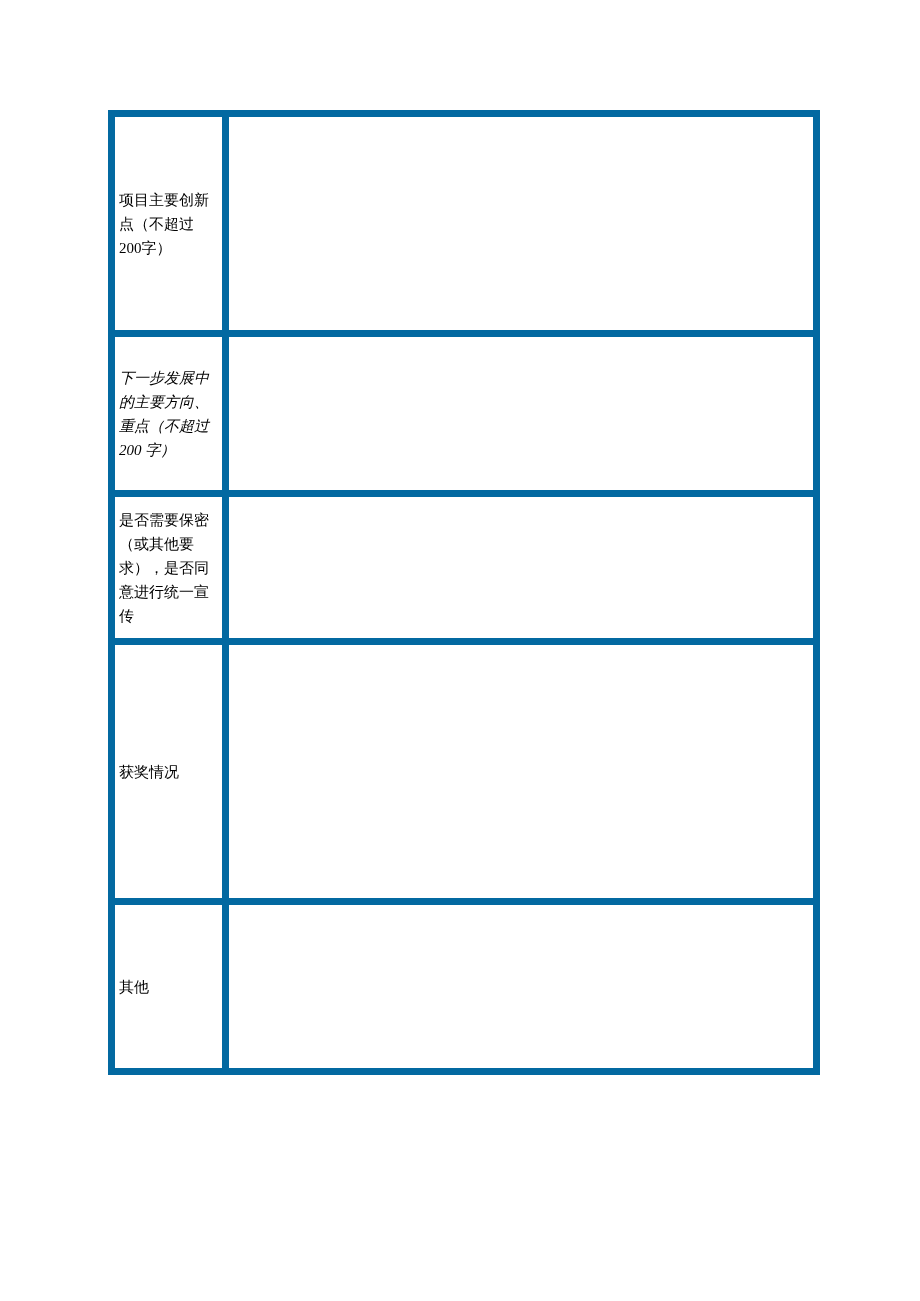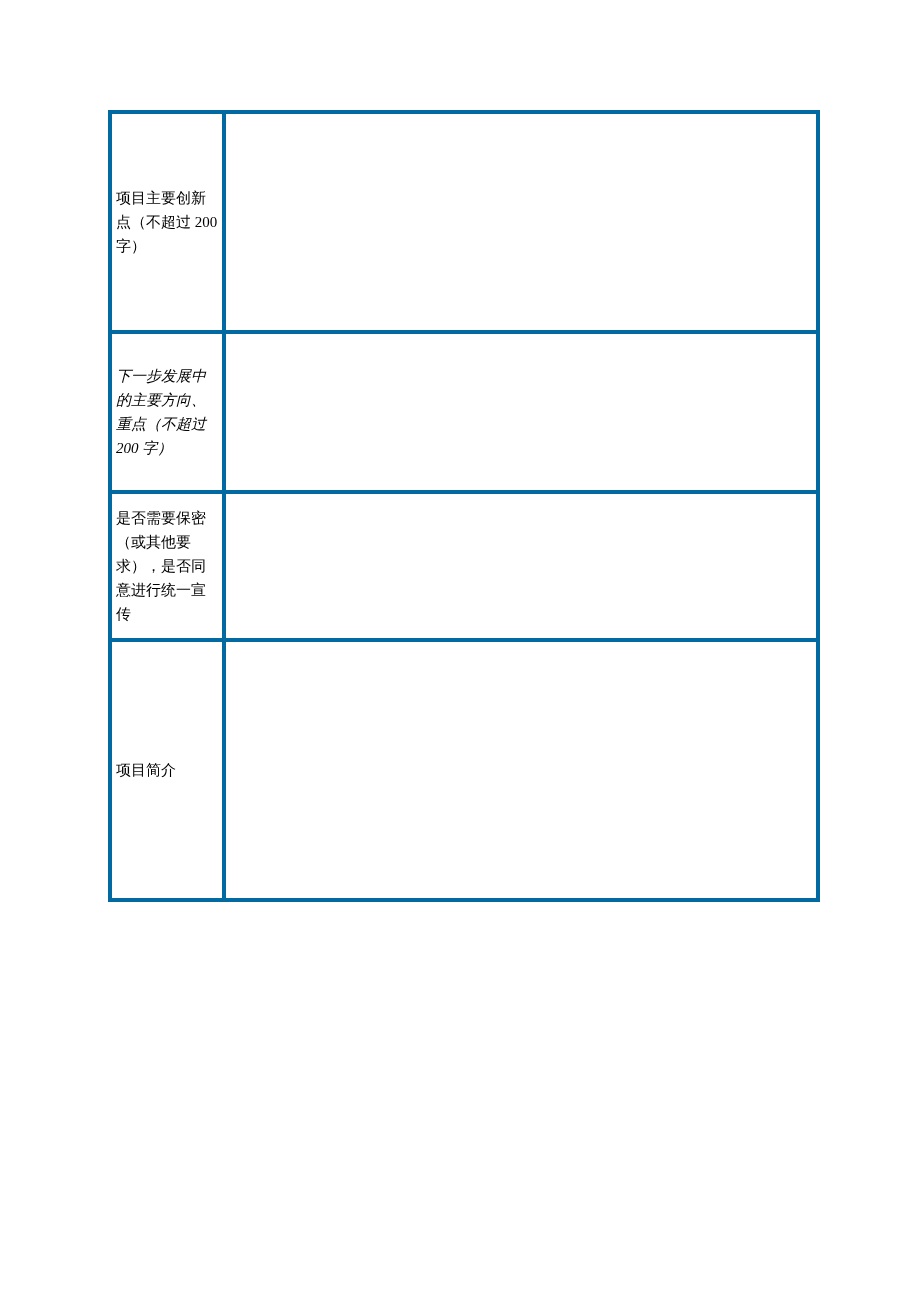--- a/index.html
+++ b/index.html
@@ -16,21 +16,21 @@
     }
     .page {
       padding: 110px 100px 0 108px;
     }
     table {
       border-collapse: collapse;
       width: 100%;
       table-layout: fixed;
     }
     td {
-      border: 4px solid #0369a1;
+      border: 7px solid #0369a1;
       vertical-align: middle;
       padding: 2px 4px;
       font-size: 15px;
       line-height: 1.6;
       margin-left: 36px;
     }
     td.label {
       width: 114px;
       text-align: left;
       font-family: "SimSun", "宋体", serif;
@@ -66,19 +66,23 @@
     </tr>
     <tr class="row2">
       <td class="label">下一步发展中的主要方向、重点（不超过200 字）</td>
       <td class="content"></td>
     </tr>
     <tr class="row3">
       <td class="label">是否需要保密（或其他要求），是否同意进行统一宣传</td>
       <td class="content"></td>
     </tr>
     <tr class="row4">
-      <td class="label">项目简介</td>
+      <td class="label">获奖情况</td>
+      <td class="content"></td>
+    </tr>
+    <tr class="row5">
+      <td class="label">其他</td>
       <td class="content"></td>
     </tr>
   </tbody>
     </table>
 
 </div>
 
 </body></html>

